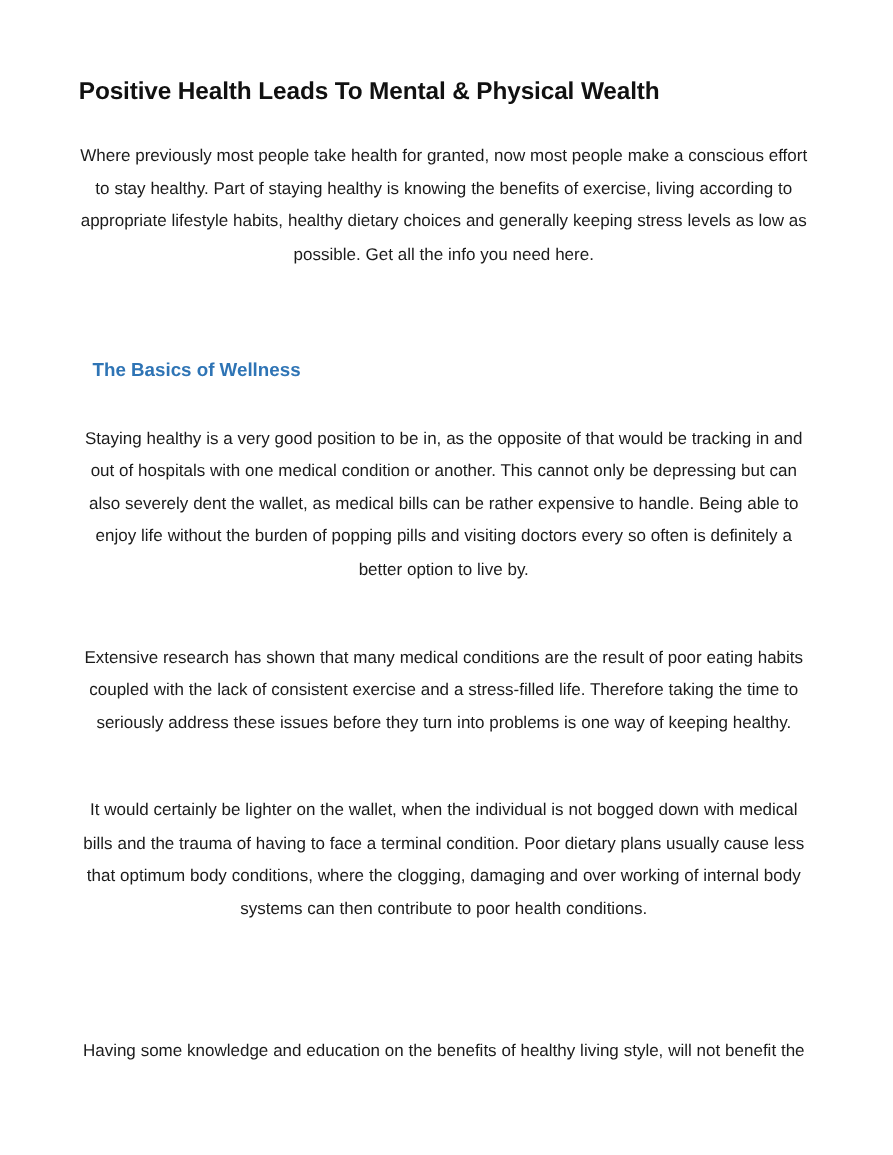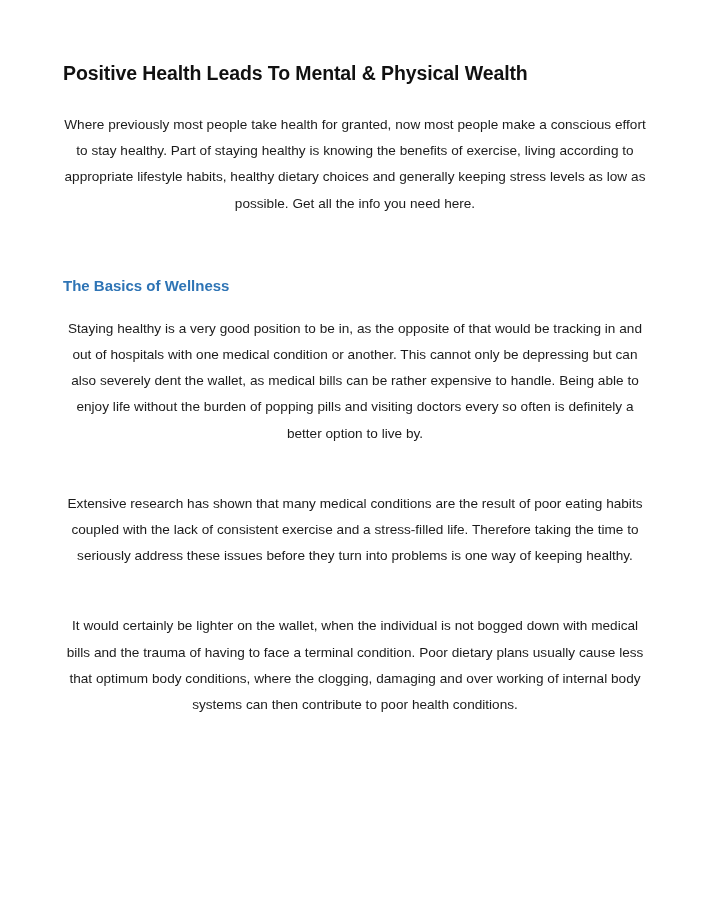--- a/index.html
+++ b/index.html
@@ -33,21 +33,21 @@
     line-height: 26px;
     margin: 0;
     padding-top: 60px;
     white-space: nowrap;
   }
   .doc-heading {
     font-size: 15px;
     font-weight: bold;
     color: #2E74B5;
     line-height: 24px;
-    margin: 0;
+    margin: 11px;
     padding-top: 31px;
   }
   .para {
     font-size: 13.6px;
     line-height: 26.2px;
     color: #1b1b1b;
     margin: 0;
     text-align: center;
     word-spacing: 0.1px;
   }
@@ -83,15 +83,16 @@
 
     <div class="spacer gap-para"></div>
 
     <p class="para">It would certainly be lighter on the wallet, when the individual is not bogged down with medical bills and the trauma of having to face a terminal condition. Poor dietary plans usually cause less that optimum body conditions, where the clogging, damaging and over working of internal body systems can then contribute to poor health conditions.</p>
 
     <div class="spacer gap-para"></div>
 
 
     <div class="spacer gap-para"></div>
 
+    <p class="para">Having some knowledge and education on the benefits of healthy living style, will not benefit the</p>
 
   </div>
 </div>
 
 </body></html>

